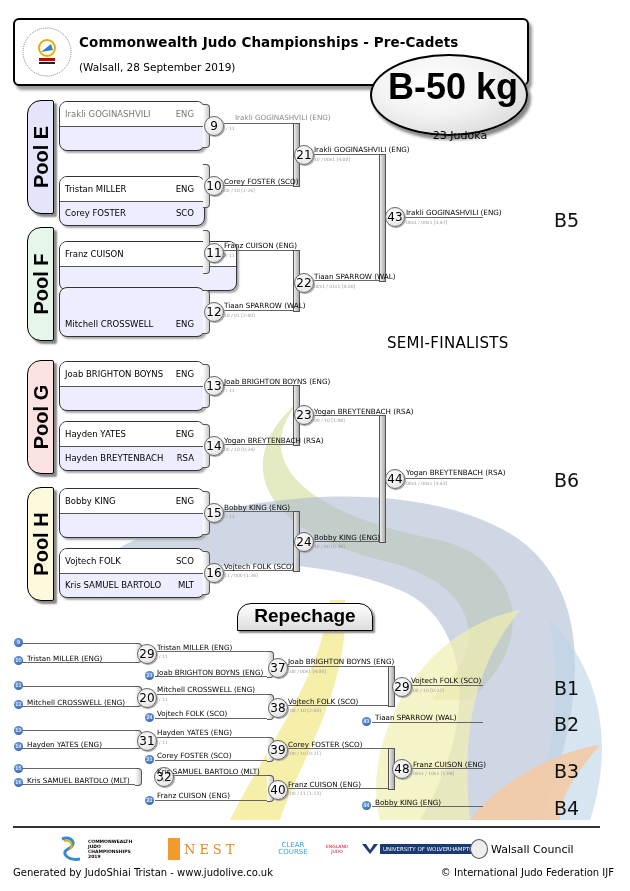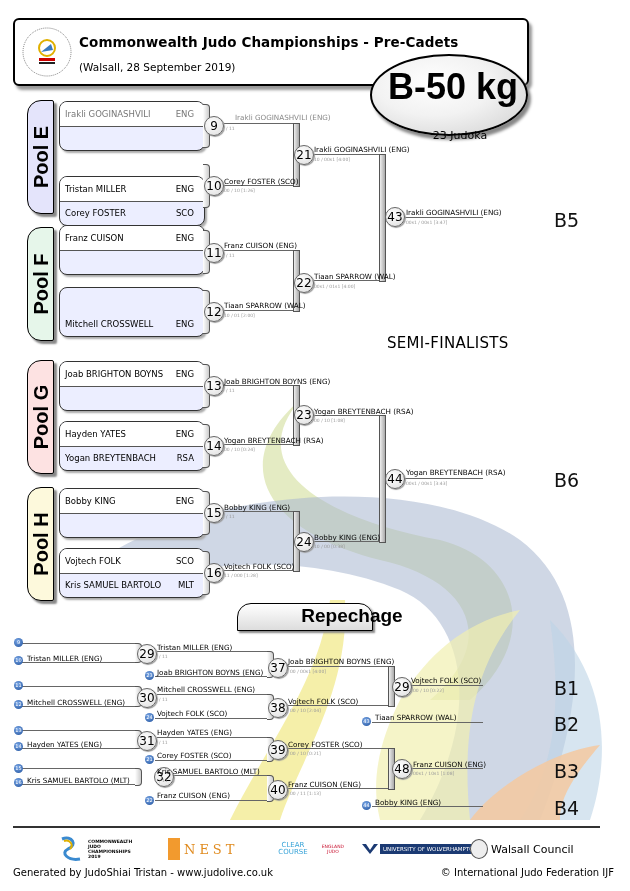--- a/index.html
+++ b/index.html
@@ -27,24 +27,24 @@
   .brace{position:absolute;width:6px;border:1px solid #555;border-left:none;border-radius:0 4px 4px 0;background:linear-gradient(90deg,#fff,#ccc);}
   .circ{position:absolute;width:18px;height:18px;border-radius:50%;border:1px solid #666;background:radial-gradient(circle at 40% 35%,#fff,#ddd);font-size:12px;line-height:18px;text-align:center;box-shadow:1px 1px 1px #999;z-index:5;}
   .lbl{position:absolute;font-size:7.2px;white-space:nowrap;z-index:5;}
   .lbl.faded{color:#888;}
   .score{position:absolute;font-size:4.5px;color:#999;white-space:nowrap;z-index:5;}
   .hline{position:absolute;height:0;border-top:1px solid #666;z-index:4;}
   .vbar{position:absolute;width:5px;border:1px solid #555;background:linear-gradient(90deg,#eee,#aaa);z-index:4;}
   .bpos{position:absolute;font-size:19px;color:#111;}
   .semi{position:absolute;left:387px;top:334px;font-size:15px;letter-spacing:0.3px;}
   .rep-title{position:absolute;left:237px;top:603px;width:134px;height:26px;border:1.5px solid #000;border-radius:14px 14px 0 0;background:linear-gradient(#fff,#ddd);box-shadow:2px 2px 2px #888;z-index:4;}
-  .rep-title span{position:absolute;left:0;width:100%;top:1px;text-align:center;font-family:"Liberation Sans",sans-serif;font-weight:bold;font-size:19px;padding-left:47px;}
+  .rep-title span{position:absolute;left:0;width:100%;top:1px;text-align:center;font-family:"Liberation Sans",sans-serif;font-weight:bold;font-size:19px;}
   .dot{position:absolute;width:9px;height:9px;border-radius:50%;background:radial-gradient(circle at 40% 35%,#7aa8e8,#1e4f9a);color:#fff;font-size:5px;line-height:9px;text-align:center;z-index:5;}
   .footer-line{position:absolute;left:13px;top:826px;width:587px;height:2px;background:#333;}
-  .sponsor{position:absolute;top:834px;height:30px;font-size:8px;display:flex;align-items:center;justify-content:flex-end;}
+  .sponsor{position:absolute;top:834px;height:30px;font-size:8px;display:flex;align-items:center;}
   .gen{position:absolute;left:13px;top:867px;font-size:10px;}
   .ijf{position:absolute;right:16px;top:867px;font-size:10px;}
 </style>
 </head>
 <body>
 
 <svg id="bg" viewBox="0 0 630 891">
   <path d="M300 400 C 240 470, 330 520, 440 540 C 520 560, 540 640, 470 700 L 430 700 C 500 640, 470 580, 380 560 C 260 530, 230 460, 300 400 Z" fill="#dfe8b8" opacity="0.85"></path>
   <path d="M100 560 C 200 490, 420 470, 520 540 C 600 600, 580 720, 540 820 L 420 820 C 480 720, 470 620, 400 590 C 300 550, 180 560, 100 600 Z" fill="#a8b6d0" opacity="0.55"></path>
   <path d="M230 820 C 270 740, 320 680, 330 600 L 345 600 C 350 690, 300 760, 280 820 Z" fill="#f3ec9a" opacity="0.85"></path>
@@ -89,21 +89,21 @@
       </div>
     <div class="pool-row bot">
         <span class="n">Corey FOSTER</span>
         <span class="c">SCO</span>
       </div>
   </div>
 
   <div class="pool-badge" style="top:227px;background:#e6f6ea;">
       <span>Pool F</span>
     </div>
-  <div class="pool-box" style="top:225px;">
+  <div class="pool-box" style="top:241px;padding-left:32px;">
     <div class="pool-row top">
         <span class="n">Franz CUISON</span>
         <span class="c">ENG</span>
       </div>
     <div class="pool-row bot"></div>
   </div>
   <div class="pool-box" style="top:287px;">
     <div class="pool-row bot">
         <span class="n">Mitchell CROSSWELL</span>
         <span class="c">ENG</span>
@@ -119,21 +119,21 @@
         <span class="c">ENG</span>
       </div>
     <div class="pool-row bot"></div>
   </div>
   <div class="pool-box" style="top:421px;">
     <div class="pool-row top">
         <span class="n">Hayden YATES</span>
         <span class="c">ENG</span>
       </div>
     <div class="pool-row bot">
-        <span class="n">Yogan BREYTENBACH</span>
+        <span class="n">Hayden BREYTENBACH</span>
         <span class="c">RSA</span>
       </div>
   </div>
 
   <div class="pool-badge" style="top:487px;background:#fdf9dc;">
       <span>Pool H</span>
     </div>
   <div class="pool-box" style="top:488px;">
     <div class="pool-row top">
         <span class="n">Bobby KING</span>
@@ -275,21 +275,21 @@
 
   <div class="circ" style="left:137px;top:644px;">29</div>
   <div class="lbl" style="left:157px;top:643px;">Tristan MILLER   (ENG)</div>
   <div class="hline" style="left:157px;top:651px;width:110px;"></div>
   <div class="score" style="left:159px;top:654px;">/ 11</div>
   <div class="dot" style="left:145px;top:671px;">23</div>
   <div class="lbl" style="left:157px;top:668px;">Joab BRIGHTON BOYNS   (ENG)</div>
   <div class="hline" style="left:155px;top:676px;width:112px;"></div>
   <div class="brace" style="left:267px;top:651px;height:25px;"></div>
 
-  <div class="circ" style="left:137px;top:688px;">30</div>
+  <div class="circ" style="left:137px;top:688px;">20</div>
   <div class="lbl" style="left:157px;top:685px;">Mitchell CROSSWELL   (ENG)</div>
   <div class="hline" style="left:157px;top:694px;width:110px;"></div>
   <div class="score" style="left:159px;top:697px;">/ 11</div>
   <div class="dot" style="left:145px;top:713px;">24</div>
   <div class="lbl" style="left:157px;top:709px;">Vojtech FOLK   (SCO)</div>
   <div class="hline" style="left:155px;top:718px;width:112px;"></div>
   <div class="brace" style="left:267px;top:694px;height:24px;"></div>
 
   <div class="circ" style="left:137px;top:731px;">31</div>
   <div class="lbl" style="left:157px;top:728px;">Hayden YATES   (ENG)</div>

